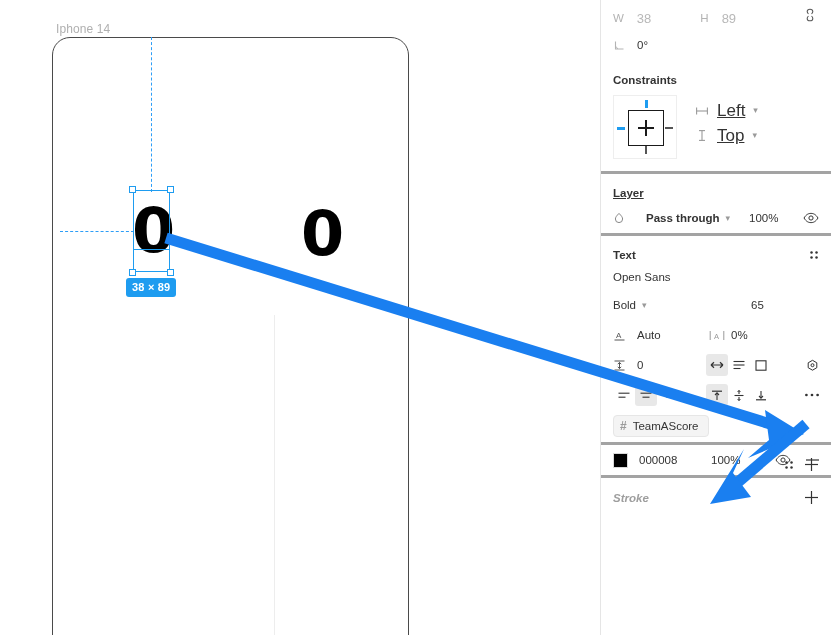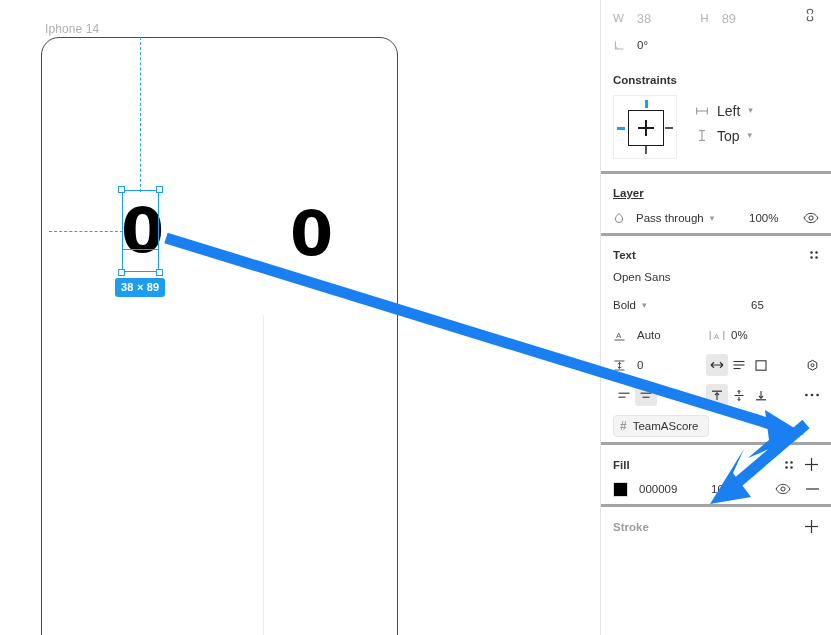--- a/index.html
+++ b/index.html
@@ -8,21 +8,21 @@
     width: 831px; height: 635px;
     overflow: hidden;
     background: #ffffff;
     font-family: "Liberation Sans", sans-serif;
     -webkit-font-smoothing: antialiased;
   }
   #app { position: relative; width: 831px; height: 635px; background:#fff; }
 
   
   #canvas {
-    position: absolute; left:1px; top:0; width:600px; height:635px;
+    position: absolute; left:12px; top:0; width:600px; height:635px;
     background:#ffffff; overflow:hidden;
   }
   #frame-label {
     position:absolute; left:44px; top:22px;
     font-size:12px; color:#b0b0b0; letter-spacing:.1px;
     white-space:nowrap;
   }
   #device-frame {
     position:absolute; left:40px; top:37px; width:357px; height:640px;
     background:#fff;
@@ -125,27 +125,27 @@
   }
   #constraint-widget .plus-h { position:absolute; left:24px; top:31.3px; width:16px; height:1.4px; background:#1a1a1a; }
   #constraint-widget .plus-v { position:absolute; left:31.3px; top:24px; width:1.4px; height:16px; background:#1a1a1a; }
   #constraint-widget .m { position:absolute; background:#555; }
   #constraint-widget .m.top { left:31px; top:4px; width:2.5px; height:8px; background:#1e9cf0; }
   #constraint-widget .m.bottom { left:31.3px; bottom:4px; width:1.4px; height:8px; }
   #constraint-widget .m.left { left:3px; top:31px; width:8px; height:2.5px; background:#1e9cf0; }
   #constraint-widget .m.right { right:3px; top:31.3px; width:8px; height:1.4px; }
   #constraints-fields { margin-left:18px; padding-top:3px; }
   .cfield { display:flex; align-items:center; height:25px; gap:8px; }
-  .cfield .ctext { color:#333; font-size:14px; }
+  .cfield .ctext { color:#333; font-size:17px;text-decoration:underline; }
   .chev { color:#9a9a9a; font-size:9px; line-height:1; }
 
   
   #layer-sec .sec-title { padding-top:13px; padding-bottom:4px;text-decoration:underline; }
   #layer-row { height:30px; justify-content:flex-start; }
-  #layer-row .blend { margin-left:11px; color:#333; }
+  #layer-row .blend { margin-left:21px; color:#333;font-weight:bold; }
   #layer-row .opacity { position:absolute; left:148px; color:#333; }
   #layer-row .eye { position:absolute; right:12px; }
 
   
   #text-sec .sec-title { padding-top:13px; padding-bottom:2px; }
   #text-sec .drag-dots { position:absolute; right:11px; top:13px; }
   #font-row { height:27px; }
   #style-row { height:30px; }
   #style-row .weight { color:#333; }
   #style-row .size { position:absolute; left:150px; color:#333; }
@@ -176,21 +176,21 @@
   #fill-sec .sec-title { padding-top:14px; padding-bottom:3px; }
   #fill-sec .dots2 { position:absolute; right:36px; top:14px; }
   #fill-sec .plus { position:absolute; right:11px; top:11px; }
   #fill-row { height:30px; }
   #swatch { width:15px; height:15px; background:#000000; border:1px solid #d9d9d9; flex:0 0 auto; }
   #fill-row .hex { margin-left:11px; color:#333; }
   #fill-row .pct { position:absolute; left:110px; color:#333; }
   #fill-row .eye { position:absolute; right:40px; }
   #fill-row .minus { position:absolute; right:11px; }
 
-  #stroke-sec .sec-title { padding-top:14px; color:#9e9e9e; }
+  #stroke-sec .sec-title { padding-top:14px; color:#9e9e9e;font-style:italic; }
   #stroke-sec .plus { position:absolute; right:11px; top:11px; }
 
   svg { display:block; }
 </style>
 </head>
 <body>
 
 <div id="app">
 
   <div id="canvas">
@@ -443,38 +443,37 @@
 
       <div class="row" id="chip-row">
         <span id="style-chip">
           <span class="hash">#</span>
           <span>TeamAScore</span>
         </span>
       </div>
     </div>
 
     <div class="sec" id="fill-sec">
-      <div class="sec-title">Fill</div>
       <span class="dots2">
         <svg width="12" height="12" viewBox="0 0 12 12">
           <circle cx="3.5" cy="3.5" r="1.25" fill="#333"></circle>
             <circle cx="8.5" cy="3.5" r="1.25" fill="#333"></circle>
           <circle cx="3.5" cy="8.5" r="1.25" fill="#333"></circle>
             <circle cx="8.5" cy="8.5" r="1.25" fill="#333"></circle>
         </svg>
       </span>
       <span class="plus">
         <svg width="17" height="17" viewBox="0 0 17 17">
           <line x1="8.5" y1="2" x2="8.5" y2="15" stroke="#333" stroke-width="1.2"></line>
           <line x1="2" y1="8.5" x2="15" y2="8.5" stroke="#333" stroke-width="1.2"></line>
         </svg>
       </span>
       <div class="row" id="fill-row">
         <span id="swatch"></span>
-        <span class="hex">000009</span>
+        <span class="hex">000008</span>
         <span class="pct">100%</span>
         <span class="eye">
           <svg width="16" height="12" viewBox="0 0 16 12">
             <path d="M1 6 C3.4 2.2 5.6 1.4 8 1.4 C10.4 1.4 12.6 2.2 15 6 C12.6 9.8 10.4 10.6 8 10.6 C5.6 10.6 3.4 9.8 1 6Z" fill="none" stroke="#333" stroke-width="1"></path>
             <circle cx="8" cy="6" r="2.1" fill="none" stroke="#333" stroke-width="1"></circle>
           </svg>
         </span>
         <span class="minus">
           <svg width="15" height="4" viewBox="0 0 15 4">
             <line x1="1" y1="2" x2="14" y2="2" stroke="#333" stroke-width="1.2"></line>

